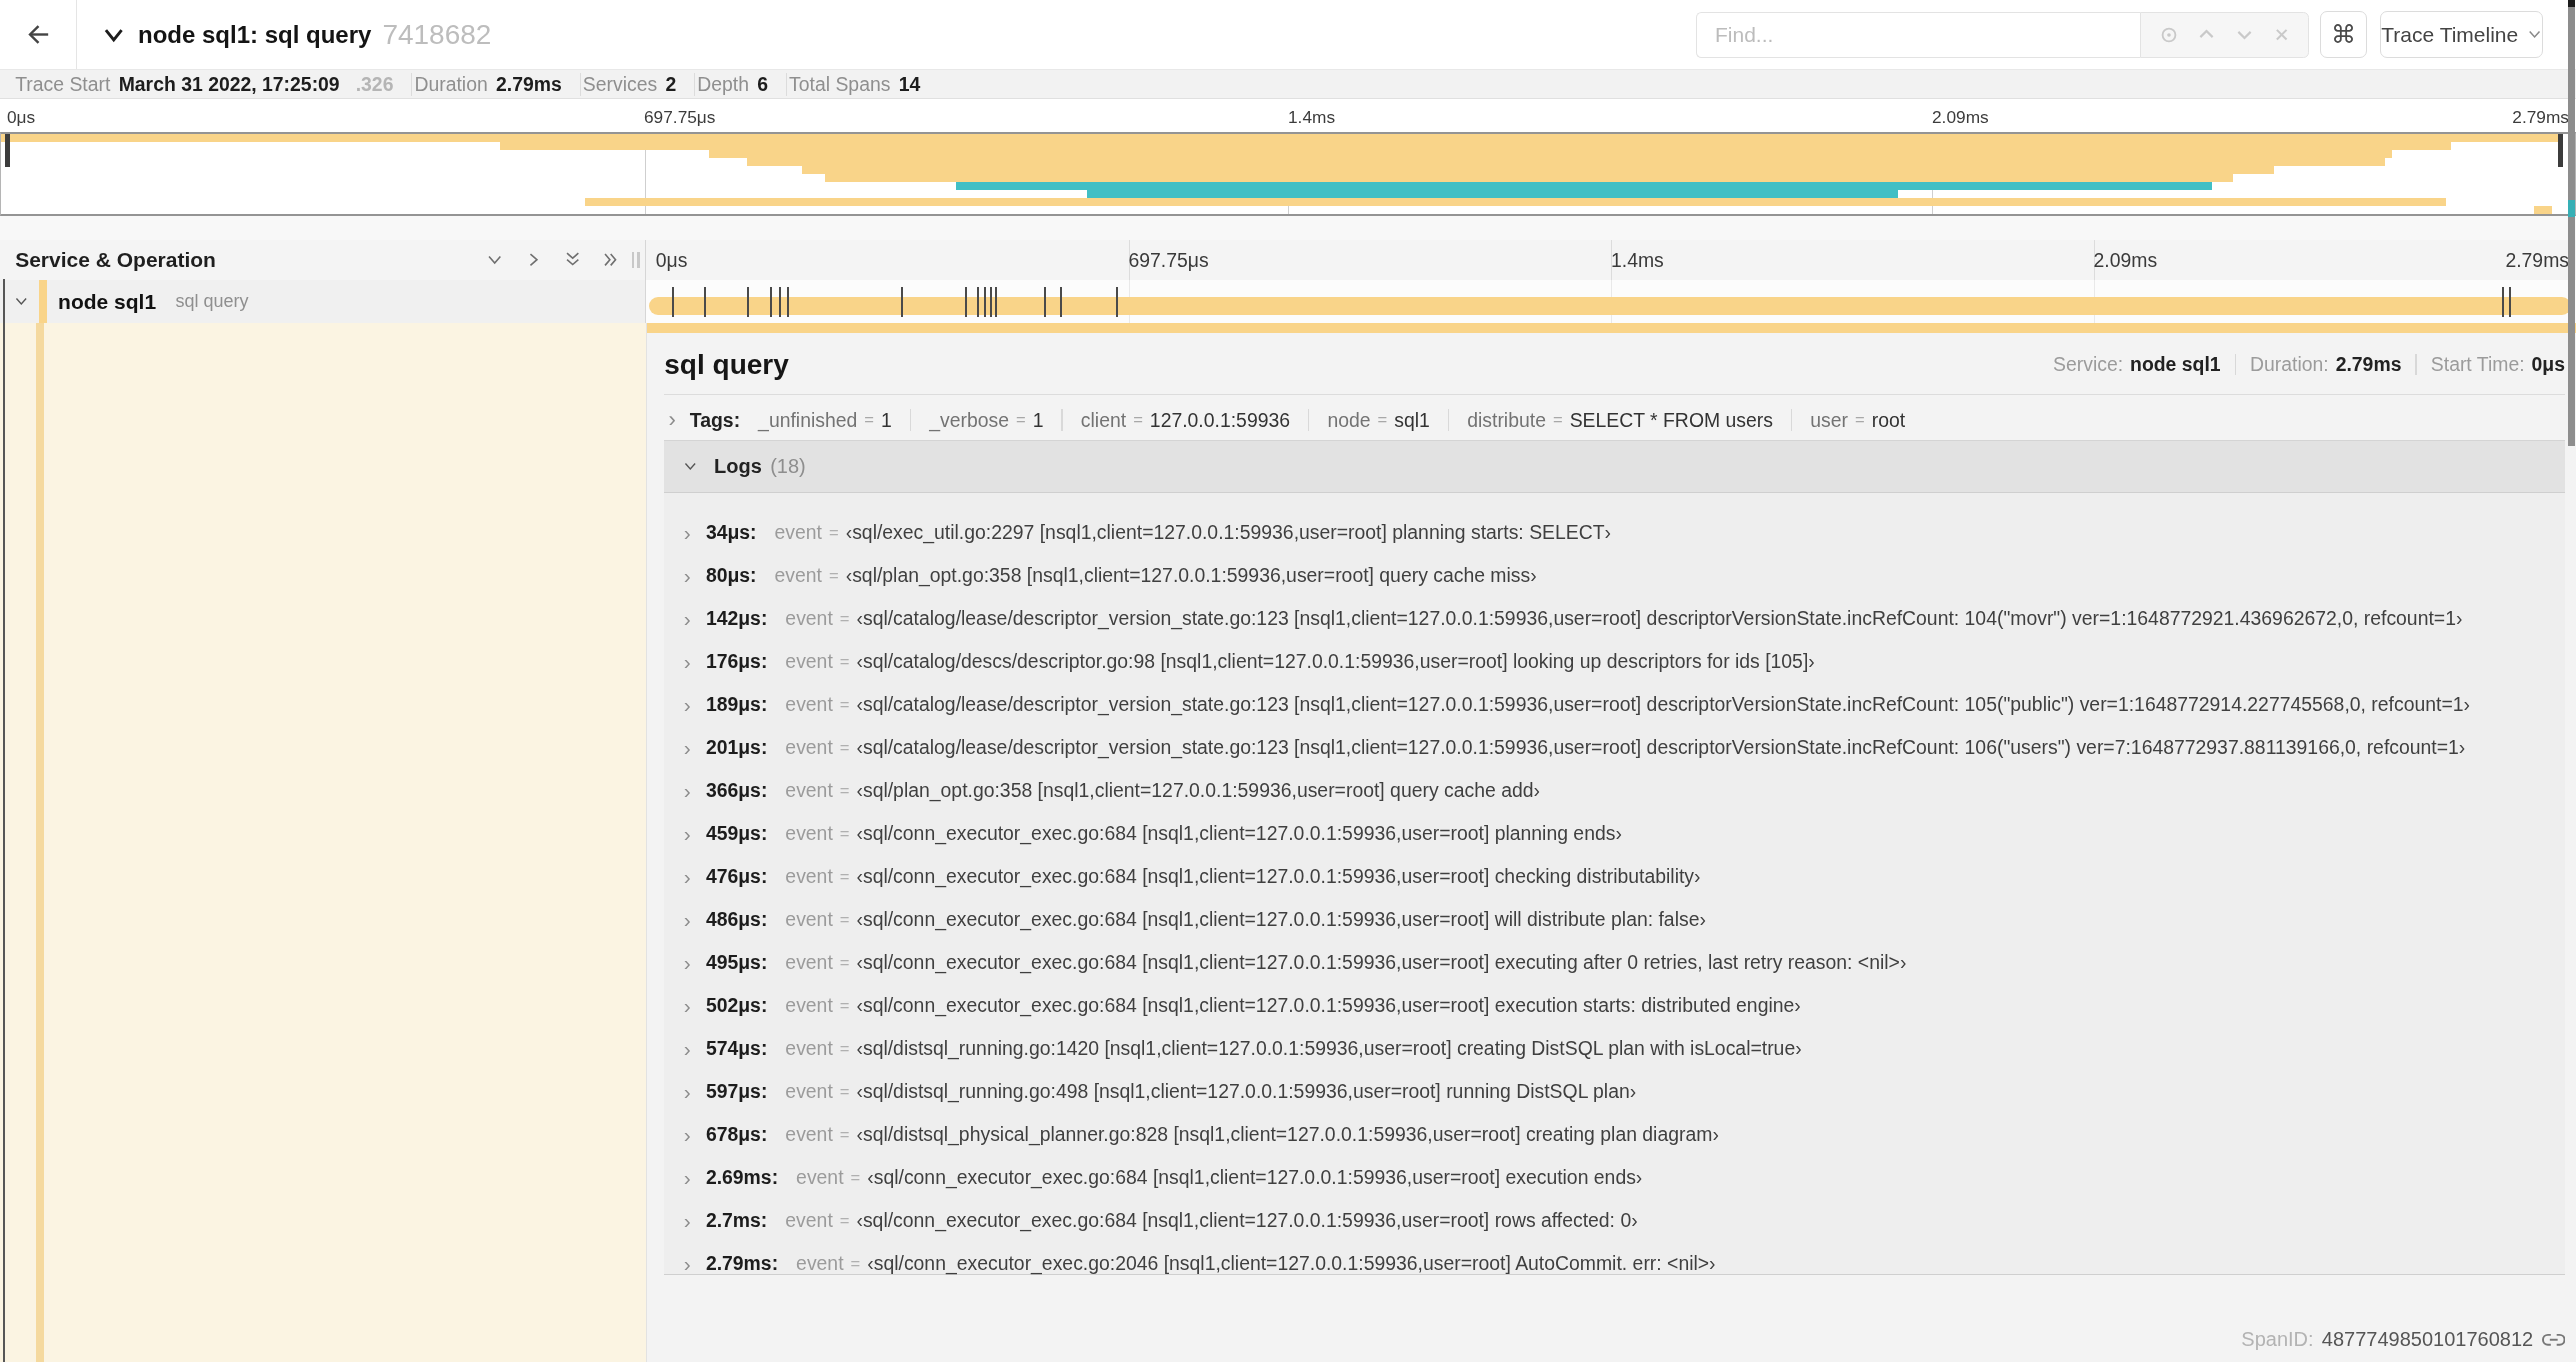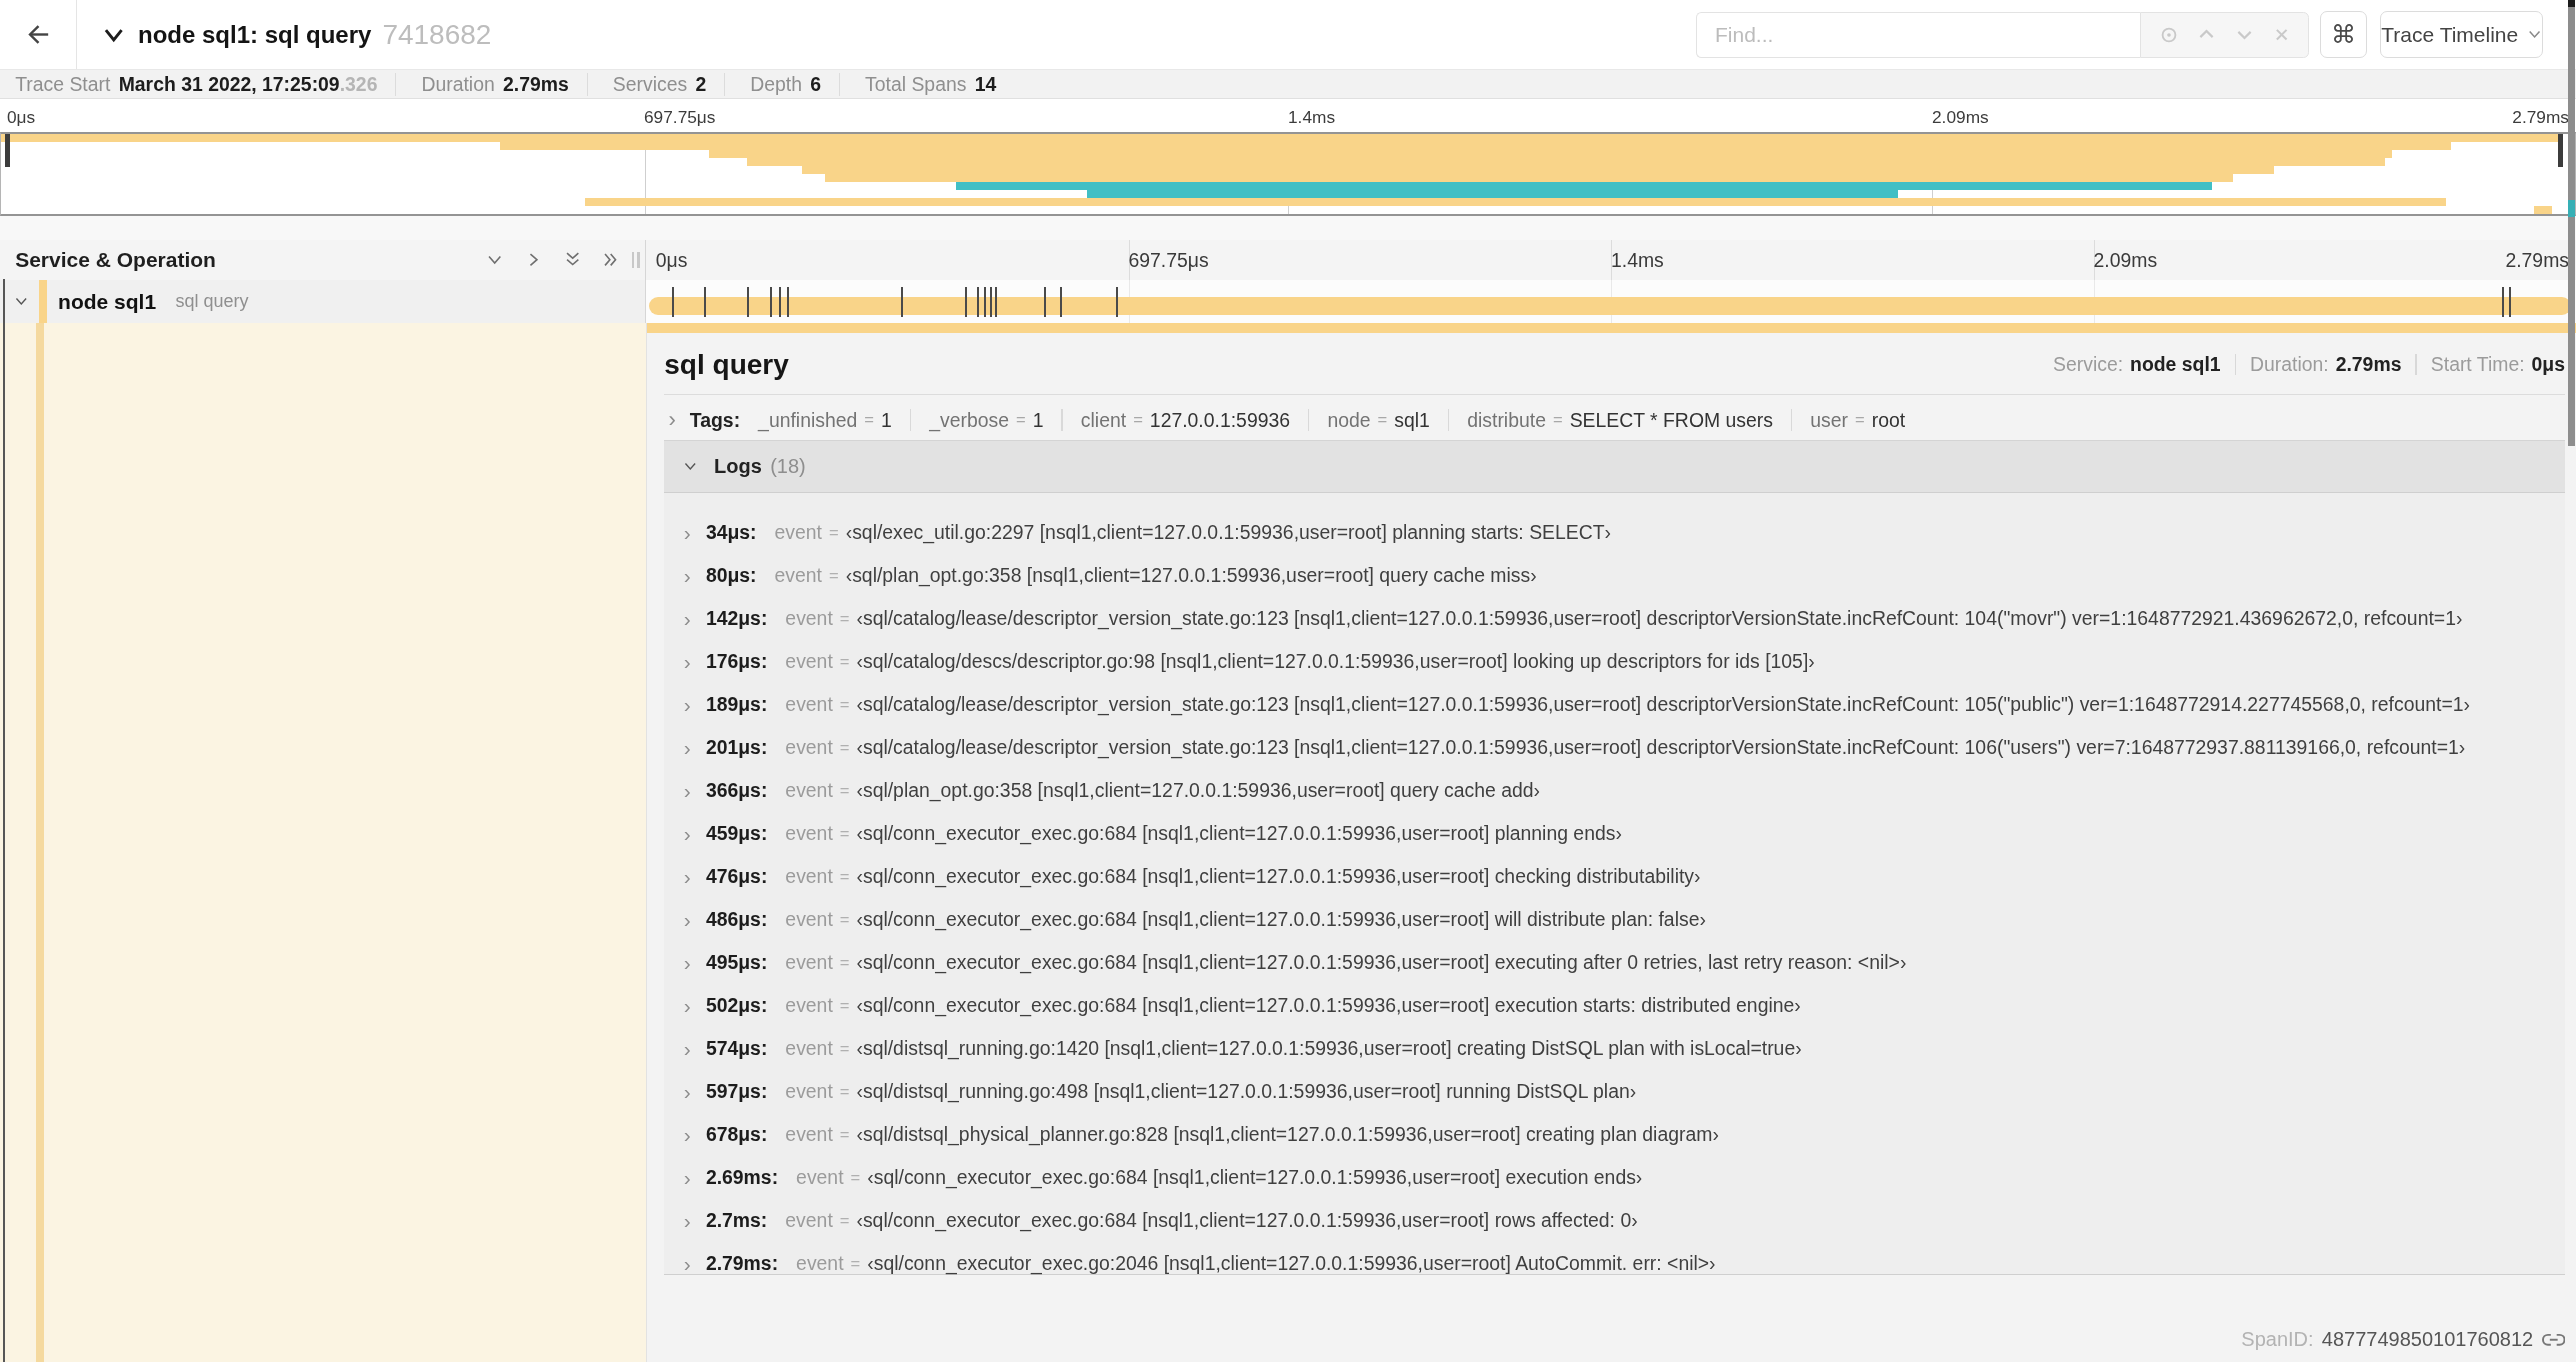--- a/index.html
+++ b/index.html
@@ -23,24 +23,24 @@
   .kbd-btn{position:absolute;left:2320px;top:11px;width:47px;height:47px;border:1.4px solid #dcdcdc;border-radius:7px;
            box-sizing:border-box;display:flex;align-items:center;justify-content:center;font-size:25px;color:#4a4a4a;background:#fff;cursor:pointer;}
   .view-btn{position:absolute;left:2380px;top:11px;width:163px;height:47px;border:1.4px solid #dcdcdc;border-radius:7px;
             box-sizing:border-box;display:flex;align-items:center;justify-content:center;gap:8.3px;font-size:21px;color:#444;background:#fff;cursor:pointer;}
   .view-btn .caret{color:#888;}
 
   
   .meta-bar{position:absolute;left:0;top:69px;width:2576px;height:30px;background:#f2f2f2;border-top:0.7px solid #e8e8e8;
             border-bottom:0.7px solid #e0e0e0;box-sizing:border-box;display:flex;align-items:center;padding-left:15.2px;font-size:19.4px;}
   .meta-item{display:flex;align-items:center;white-space:nowrap;}
-  .meta-item + .meta-item{border-left:1.4px solid #dcdcdc;margin-left:18px;padding-left:25px;}
+  .meta-item + .meta-item{border-left:1.4px solid #dcdcdc;margin-left:18px;padding-left:2px;}
   .meta-label{color:#8f8f8f;}
   .meta-value{color:#1d1d1d;font-weight:700;margin-left:8.3px;}
-  .meta-suffix{color:#b5b5b5;font-weight:700;}
+  .meta-suffix{color:#b5b5b5;font-weight:700;margin-left:16px;}
 
   
   .axis-top{position:absolute;left:0;top:99px;width:2576px;height:33px;background:#fff;font-size:17.3px;color:#3c3c3c;}
   .axis-label{position:absolute;bottom:4.2px;white-space:nowrap;}
   .axis-label.p0{left:7px;} .axis-label.p1{left:25%;} .axis-label.p2{left:50%;} .axis-label.p3{left:75%;} .axis-label.p4{right:7px;}
   .minimap{position:absolute;left:0;top:132px;width:2576px;height:84px;background:#fff;box-sizing:border-box;
            border-top:2.1px solid #949494;border-bottom:2.1px solid #949494;border-left:0.7px solid #b5b5b5;border-right:0.7px solid #b5b5b5;cursor:crosshair;}
   .mm-grid{position:absolute;top:0;bottom:0;width:0.7px;background:#cfcfcf;}
   .mm-bar{position:absolute;height:10%;}
   .mm-handle{position:absolute;top:0;width:5.5px;height:33px;background:#3c3c3c;cursor:ew-resize;}

